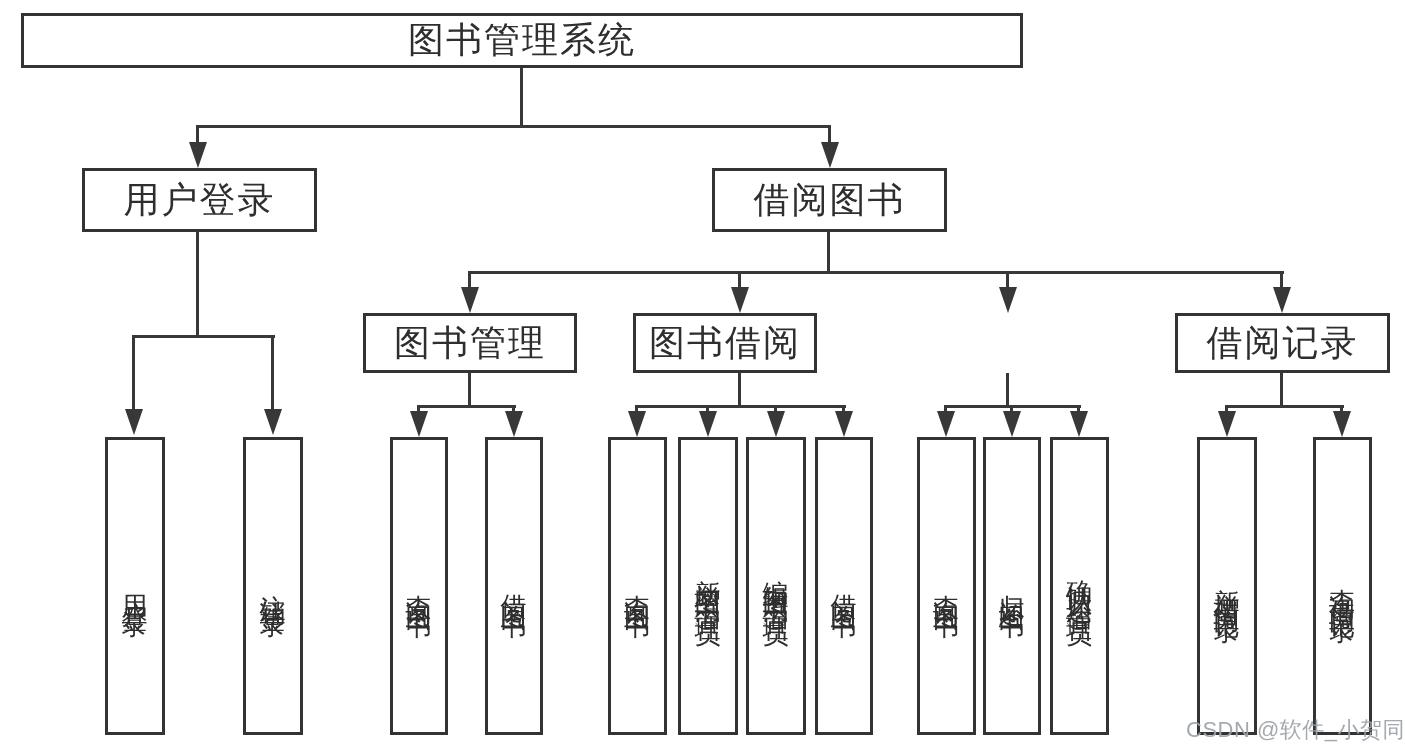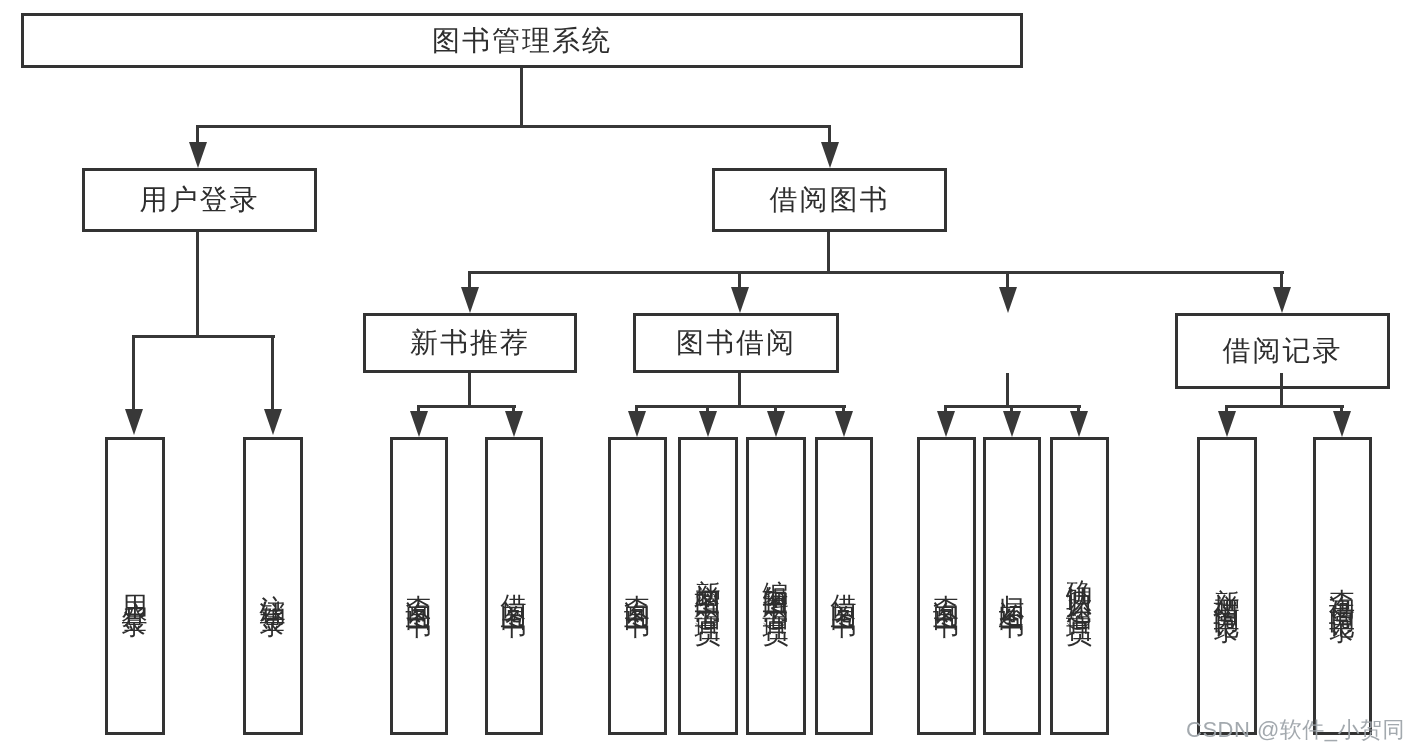--- a/index.html
+++ b/index.html
@@ -5,21 +5,21 @@
   html,body{margin:0;padding:0;background:#fff;}
   #canvas{
     position:relative;width:1405px;height:747px;background:#fff;overflow:hidden;
     font-family:"Liberation Sans", sans-serif;
   }
   .box{
     position:absolute;box-sizing:border-box;background:#fff;
     border:3px solid #333333;display:flex;align-items:center;justify-content:center;
   }
   .hbox .lbl{
-    font-size:28px;color:#2e2e2e;letter-spacing:2px;white-space:nowrap;
+    font-size:36px;color:#2e2e2e;letter-spacing:2px;white-space:nowrap;
   }
   .vbox .lbl{
     writing-mode:vertical-rl;text-orientation:mixed;
     font-size:26px;color:#2e2e2e;letter-spacing:6px;line-height:1;
   }
   .vline{position:absolute;width:3px;background:#383838;}
   .hline{position:absolute;height:3px;background:#383838;}
   .tri{
     position:absolute;width:0;height:0;
     border-left:9px solid transparent;border-right:9px solid transparent;
@@ -66,26 +66,26 @@
   <div class="vline" style="left:468px;top:271px;height:18px"></div>
   <div class="tri" style="left:461px;top:287px"></div>
   <div class="vline" style="left:738px;top:271px;height:18px"></div>
   <div class="tri" style="left:731px;top:287px"></div>
   <div class="vline" style="left:1006px;top:271px;height:18px"></div>
   <div class="tri" style="left:999px;top:287px"></div>
   <div class="vline" style="left:1280px;top:271px;height:18px"></div>
   <div class="tri" style="left:1273px;top:287px"></div>
 
   <div class="box hbox" style="left:363px;top:313px;width:214px;height:60px">
-    <span class="lbl">新书推荐</span>
+    <span class="lbl">图书管理</span>
   </div>
-  <div class="box hbox" style="left:633px;top:313px;width:206px;height:60px">
+  <div class="box hbox" style="left:633px;top:313px;width:184px;height:60px">
     <span class="lbl">图书借阅</span>
   </div>
-  <div class="box hbox" style="left:1175px;top:313px;width:215px;height:76px">
+  <div class="box hbox" style="left:1175px;top:313px;width:215px;height:60px">
     <span class="lbl">借阅记录</span>
   </div>
 
   <div class="vline" style="left:468px;top:373px;height:34px"></div>
   <div class="hline" style="left:417px;top:405px;width:99px"></div>
   <div class="vline" style="left:417px;top:405px;height:8px"></div>
   <div class="tri" style="left:410px;top:411px"></div>
   <div class="vline" style="left:512px;top:405px;height:8px"></div>
   <div class="tri" style="left:505px;top:411px"></div>
 

